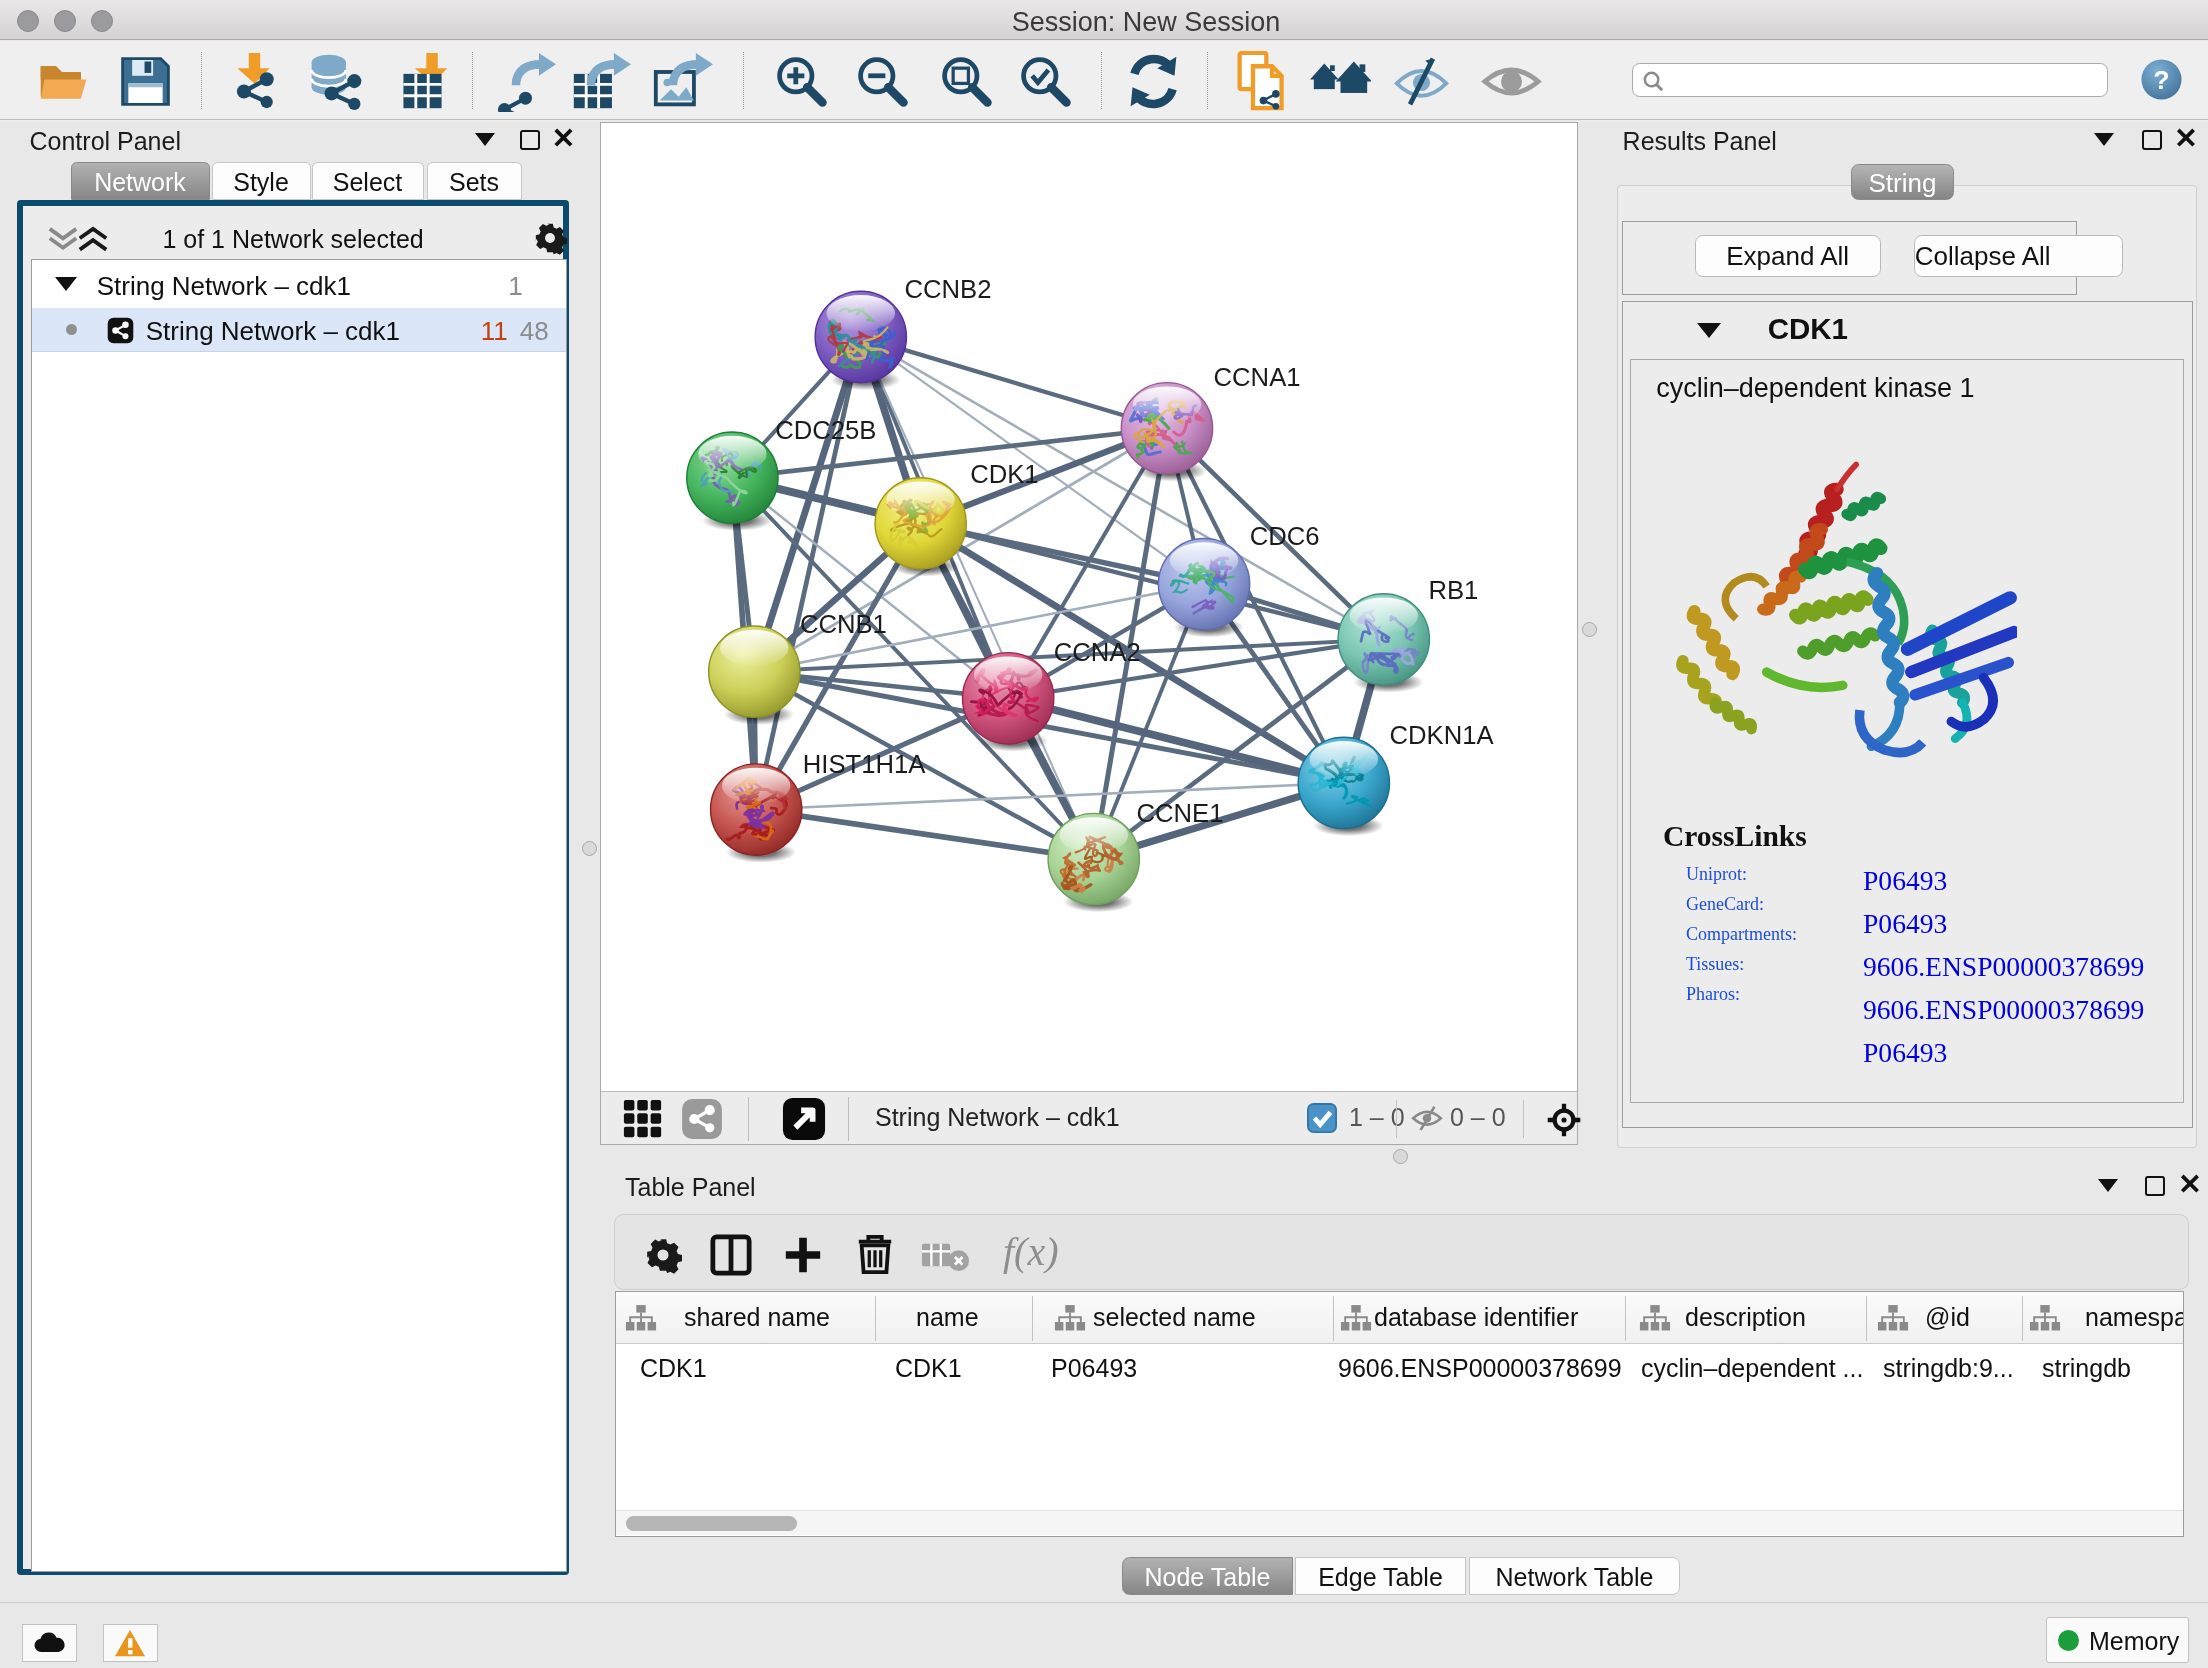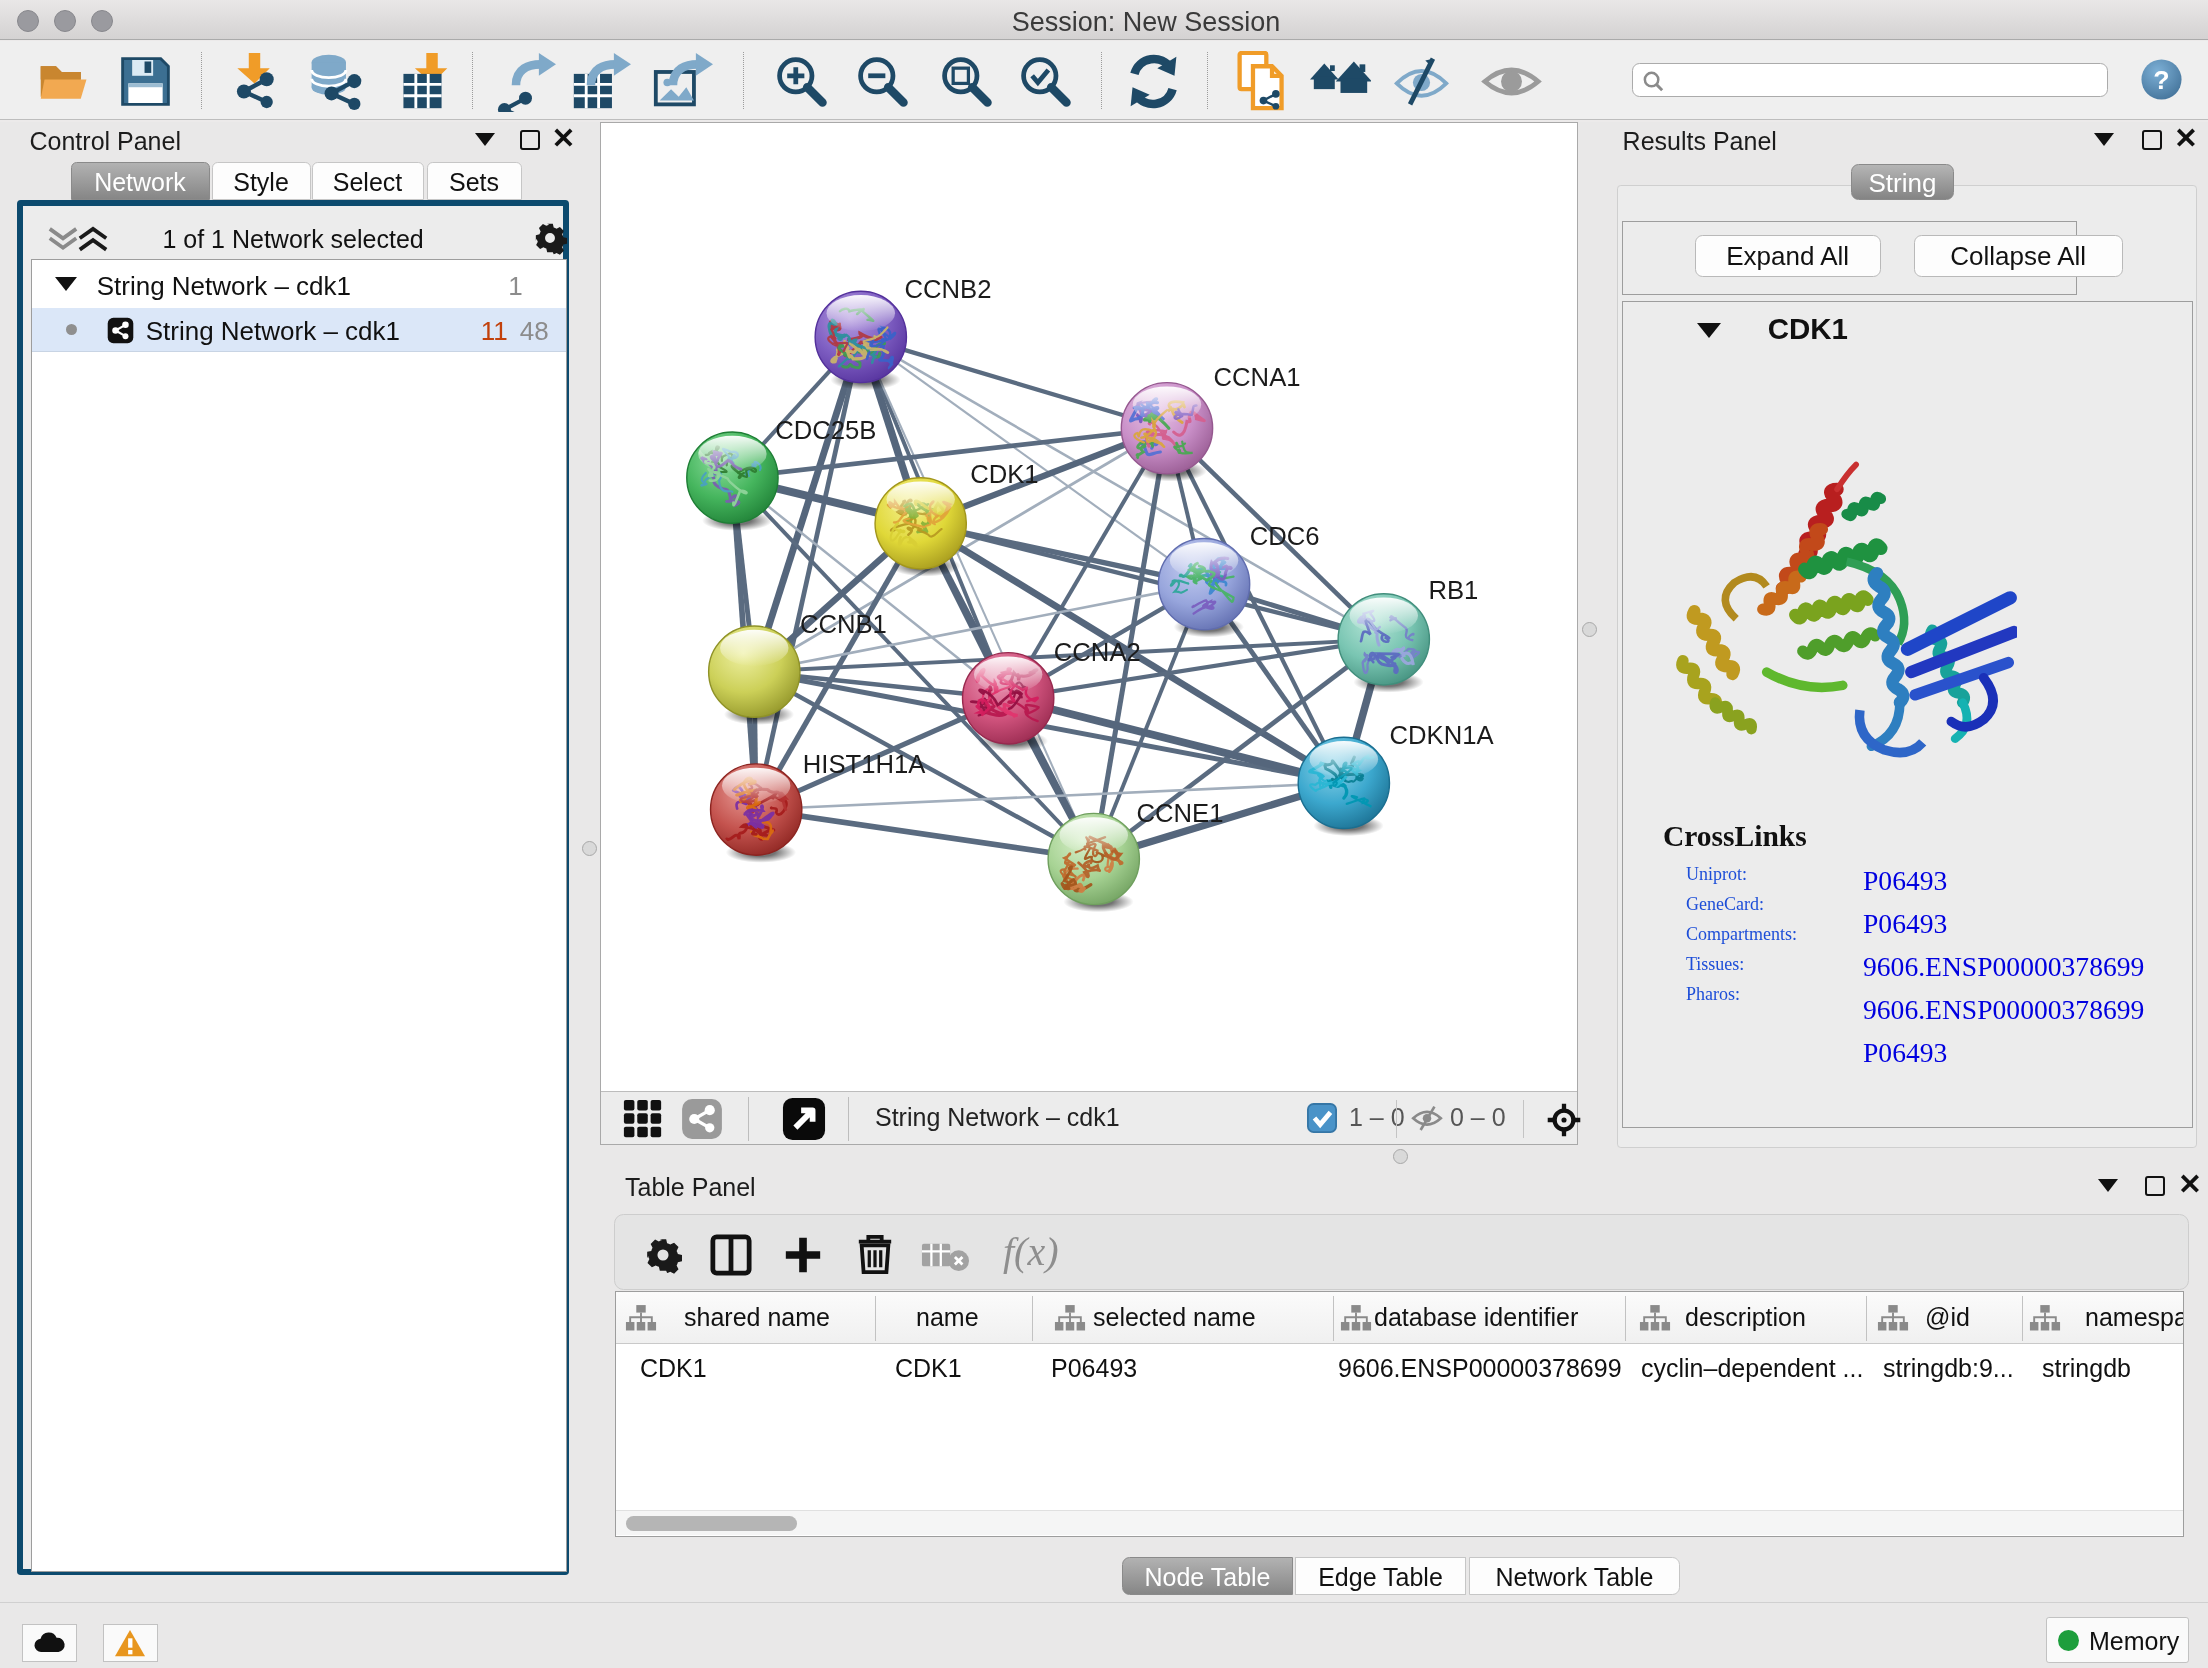--- a/index.html
+++ b/index.html
@@ -637,25 +637,28 @@
 
 <div class="abs" style="left:1615px;top:0;width:584px;height:1025px">
   <div class="paneltitle abs" style="left:7.6px;top:4.8px">Results Panel</div>
   <div class="pbtn-tri abs" style="left:479px;top:11.4px"></div>
   <div class="pbtn-sq abs" style="left:527px;top:7.6px"></div>
   <div class="pbtn-x abs" style="left:559px;top:5.7px">✕</div>
   <div class="abs" style="left:1.9px;top:63px;width:580px;height:963px;background:#ececec;border:1px solid #cfcfcf;border-radius:3.8px"></div>
   <div class="abs" style="left:236px;top:42px;width:103px;height:36px;background:linear-gradient(#b5b5b5,#848484);border:1px solid #8a8a8a;border-radius:7.6px;color:#fff;font-size:26px;text-align:center;line-height:36px">String</div>
   <div class="abs" style="left:6.7px;top:99px;width:455px;height:74px;background:#ececec;border:1.9px solid #9d9d9d">
     <div class="abs" style="left:72px;top:13.3px;width:186px;height:42px;background:#fdfdfd;border:1px solid #b9b9b9;border-radius:7.6px;font-size:26px;text-align:center;line-height:40px;color:#111">Expand All</div>
-    <div class="abs" style="left:291px;top:13.3px;width:209px;height:42px;background:#fdfdfd;border:1px solid #b9b9b9;border-radius:7.6px;font-size:26px;text-align:center;line-height:40px;color:#111">Collapse All</div>
+    <div class="abs" style="left:291px;top:13.3px;width:209px;height:42px;background:#fdfdfd;border:1px solid #b9b9b9;border-radius:7.6px;font-size:26px;text-align:left;line-height:40px;color:#111">Collapse All</div>
   </div>
   <div class="abs" style="left:6.7px;top:179px;width:571px;height:827px;background:#ececec;border:1.9px solid #9d9d9d">
     <div class="abs" style="left:74px;top:21px;width:0;height:0;border-left:12.4px solid transparent;border-right:12.4px solid transparent;border-top:15px solid #111"></div>
     <div class="abs" style="left:145px;top:9.5px;font-size:29.5px;font-weight:bold;color:#111">CDK1</div>
+    <div class="abs" style="left:7.6px;top:57px;width:554px;height:744px;background:#ececec;border:1px solid #a9a9a9">
+      <div class="abs" style="left:25px;top:13.3px;font-size:27px;color:#111">cyclin–dependent kinase 1</div>
+    </div>
   </div>
 </div>
 <svg style="position:absolute;left:1660px;top:335px" width="357" height="314" viewBox="0 0 375 330">
       <path d="M 152 102 Q 163 102 156 94 Q 149 85 160 85 Q 172 85 165 76 Q 158 68 169 68 Q 180 68 173 60 Q 166 51 178 51 Q 189 51 182 42 Q 175 34 186 34" fill="none" stroke="#b81f1f" stroke-width="14" stroke-linecap="round"></path>
       <path d="M186 34 Q196 18 206 8" fill="none" stroke="#c93030" stroke-width="6" stroke-linecap="round"></path>
       <path d="M 128 138 Q 138 139 133 130 Q 128 121 138 122 Q 149 124 144 115 Q 139 106 149 107 Q 159 108 154 99 Q 149 90 160 92 Q 170 93 165 84 Q 160 75 170 76" fill="none" stroke="#c2491a" stroke-width="13" stroke-linecap="round"></path>
       <path d="M 108 160 Q 117 163 115 154 Q 113 145 121 149 Q 130 152 128 143 Q 126 134 135 137 Q 143 141 141 132 Q 139 123 148 126" fill="none" stroke="#c86a1a" stroke-width="12" stroke-linecap="round"></path>
       <path d="M 36 162 Q 31 171 41 170 Q 51 170 46 178 Q 41 187 51 187 Q 61 186 56 195 Q 51 204 61 203 Q 71 203 66 212 Q 61 220 71 220 Q 81 219 76 228" fill="none" stroke="#c09a20" stroke-width="13" stroke-linecap="round"></path>
       <path d="M 24 214 Q 20 223 30 222 Q 39 221 35 230 Q 32 239 41 238 Q 50 237 47 246 Q 43 255 52 254 Q 62 253 58 262" fill="none" stroke="#a8a31e" stroke-width="12" stroke-linecap="round"></path>
       <path d="M 58 258 Q 56 267 64 263 Q 72 259 71 267 Q 69 276 77 272 Q 85 268 83 277 Q 82 285 90 281 Q 98 277 96 286" fill="none" stroke="#8aa21f" stroke-width="11" stroke-linecap="round"></path>

